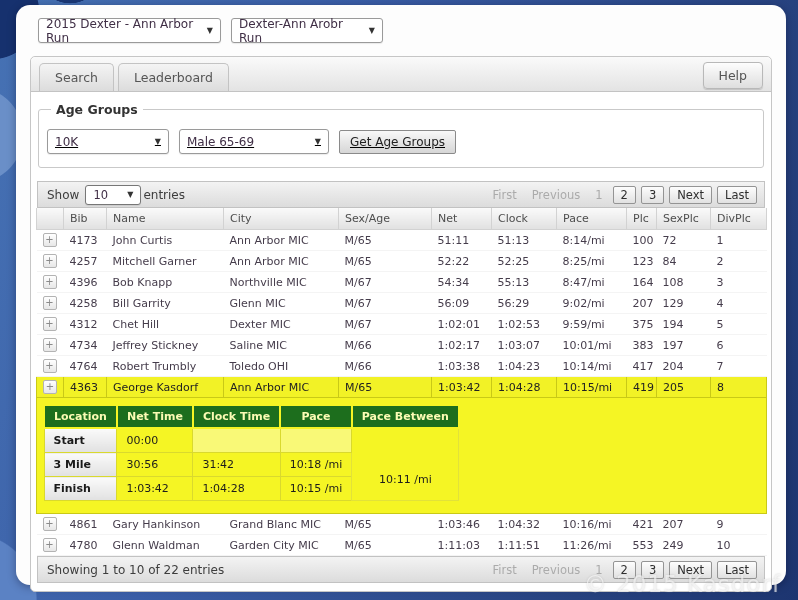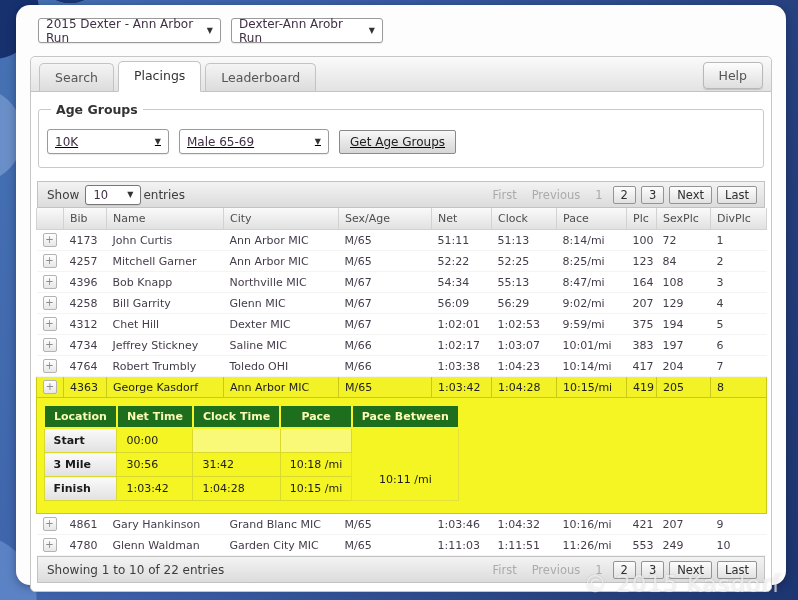--- a/index.html
+++ b/index.html
@@ -131,21 +131,20 @@
     </div>
     <div class="selectbox sel-race2">
       <span>Dexter-Ann Arobr Run</span>
       <span class="arrow">▼</span>
     </div>
   </div>
 
   <div class="widget">
     <div class="tabbar">
       <div class="tab">Search</div>
-      <div class="tab active">Placings</div>
       <div class="tab">Leaderboard</div>
       <div class="help-btn">Help</div>
     </div>
 
     <div class="content">
 
       <fieldset class="agegroups">
         <legend>Age Groups</legend>
         <div class="ag-row">
           <div class="selectbox sel-dist">

